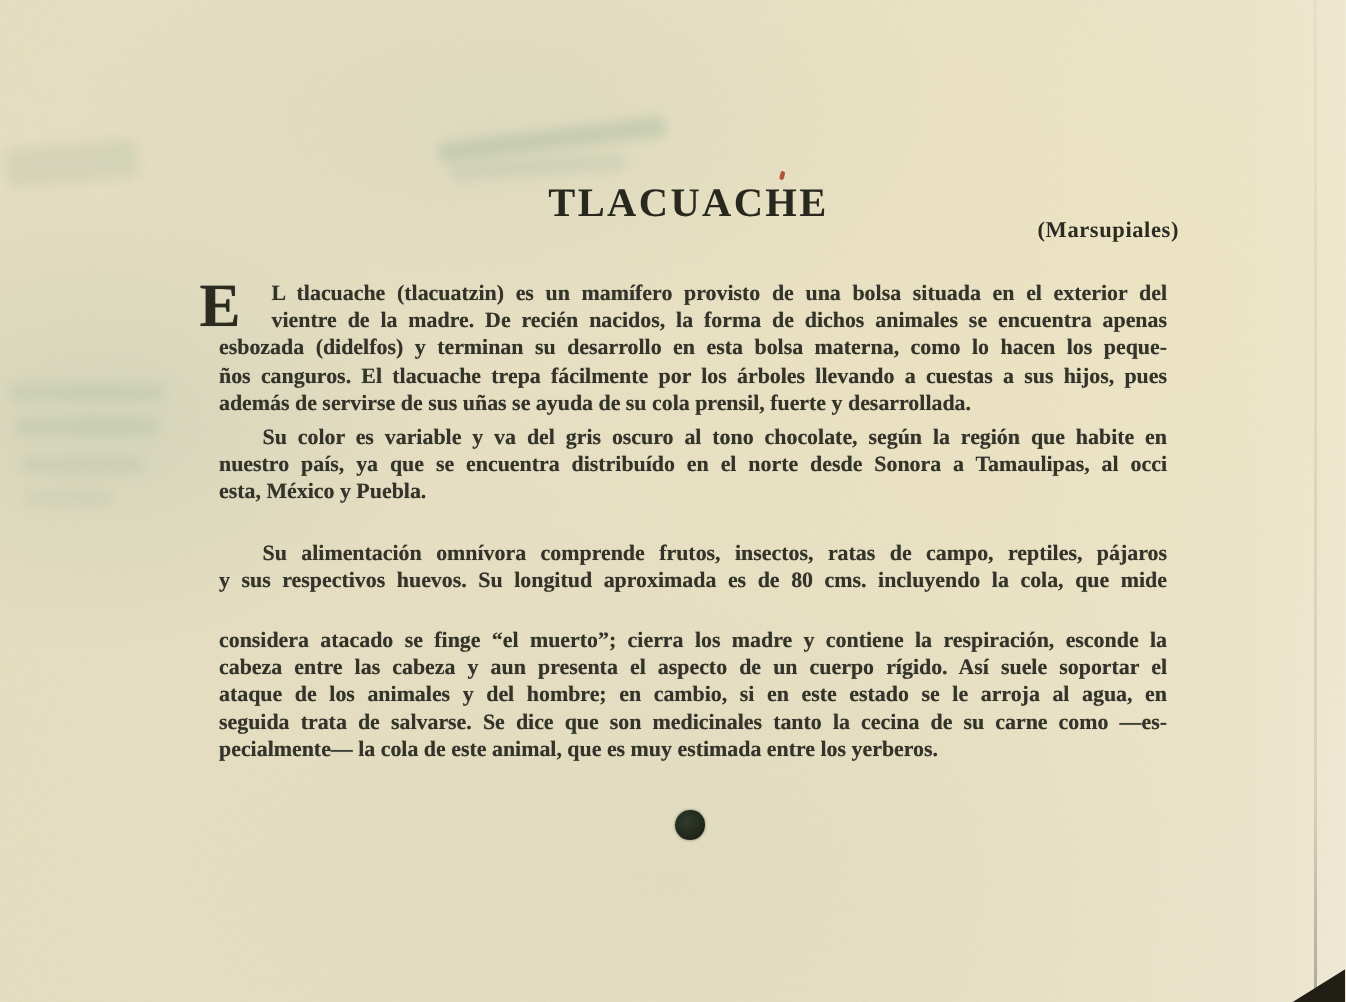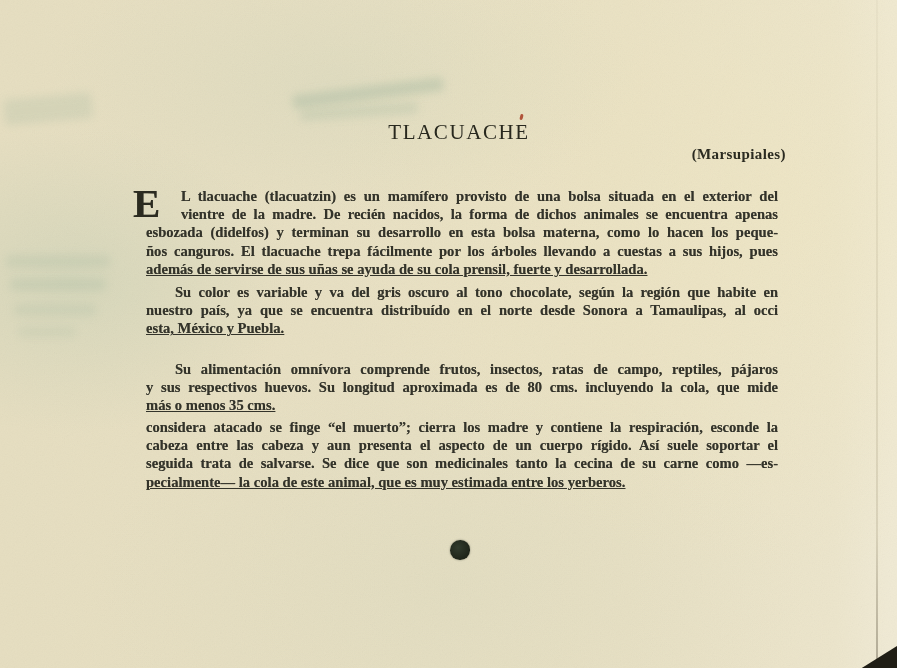--- a/index.html
+++ b/index.html
@@ -56,42 +56,42 @@
     pointer-events: none;
   }
 
   .content {
     position: absolute; left: 118px; top: 0; width: 660px; height: 668px;
     color: #32322a;
   }
   .title {
     position: absolute; top: 120px; left: 0; width: 100%;
     text-align: center; transform: translateX(11px);
-    font-size: 21px; font-weight: normal; letter-spacing: 1.6px;
+    font-size: 27px; font-weight: bold; letter-spacing: 1.6px;
     color: #28281e;
   }
   .subtitle {
     position: absolute; top: 146px; left: 0; width: 100%;
     text-align: right; transform: translateX(8px);
     font-size: 15px; font-weight: bold; letter-spacing: 0.4px;
     color: #2b2b21;
   }
 
   .para {
     position: absolute; left: 0; width: 660px;
     font-size: 14.6px; font-weight: bold; line-height: 18.2px;
     color: #33332a;
     text-shadow: 0 0 0.5px rgba(51,51,42,0.55);
   }
   .p1 { top: 187px; }
   .p2 { top: 283px; }
   .p3 { top: 360px; }
   .p4 { top: 418px; }
   .line { text-align: justify; text-align-last: justify; white-space: normal; margin-left: 28px; }
-  .line.last { text-align-last: auto; text-decoration: underline; }
+  .line.last { text-align-last: auto; }
   .line.dc { padding-left: 35px; }
   .indent { text-indent: 29px; }
   .dropcap {
     position: absolute; left: 15px; top: 1px;
     font-size: 41px; line-height: 30px; font-weight: bold;
     color: #2b2b20;
   }
 
   .end-dot {
     position: absolute; left: 450px; top: 540px;
@@ -144,26 +144,26 @@
 
     <div class="para p2">
       <div class="line indent">Su color es variable y va del gris oscuro al tono chocolate, según la región que habite en</div>
       <div class="line">nuestro país, ya que se encuentra distribuído en el norte desde Sonora a Tamaulipas, al occi</div>
       <div class="line last">esta, México y Puebla.</div>
     </div>
 
     <div class="para p3">
       <div class="line indent">Su alimentación omnívora comprende frutos, insectos, ratas de campo, reptiles, pájaros</div>
       <div class="line">y sus respectivos huevos. Su longitud aproximada es de 80 cms. incluyendo la cola, que mide</div>
-      <div class="line last">más o menos 35 cms.</div>
     </div>
 
     <div class="para p4">
       <div class="line">considera atacado se finge “el muerto”; cierra los madre y contiene la respiración, esconde la</div>
       <div class="line">cabeza entre las cabeza y aun presenta el aspecto de un cuerpo rígido. Así suele soportar el</div>
+      <div class="line">ataque de los animales y del hombre; en cambio, si en este estado se le arroja al agua, en</div>
       <div class="line">seguida trata de salvarse. Se dice que son medicinales tanto la cecina de su carne como —es-</div>
       <div class="line last">pecialmente— la cola de este animal, que es muy estimada entre los yerberos.</div>
     </div>
 
   </div>
 
   <div class="end-dot"></div>
 
 </div>
 

